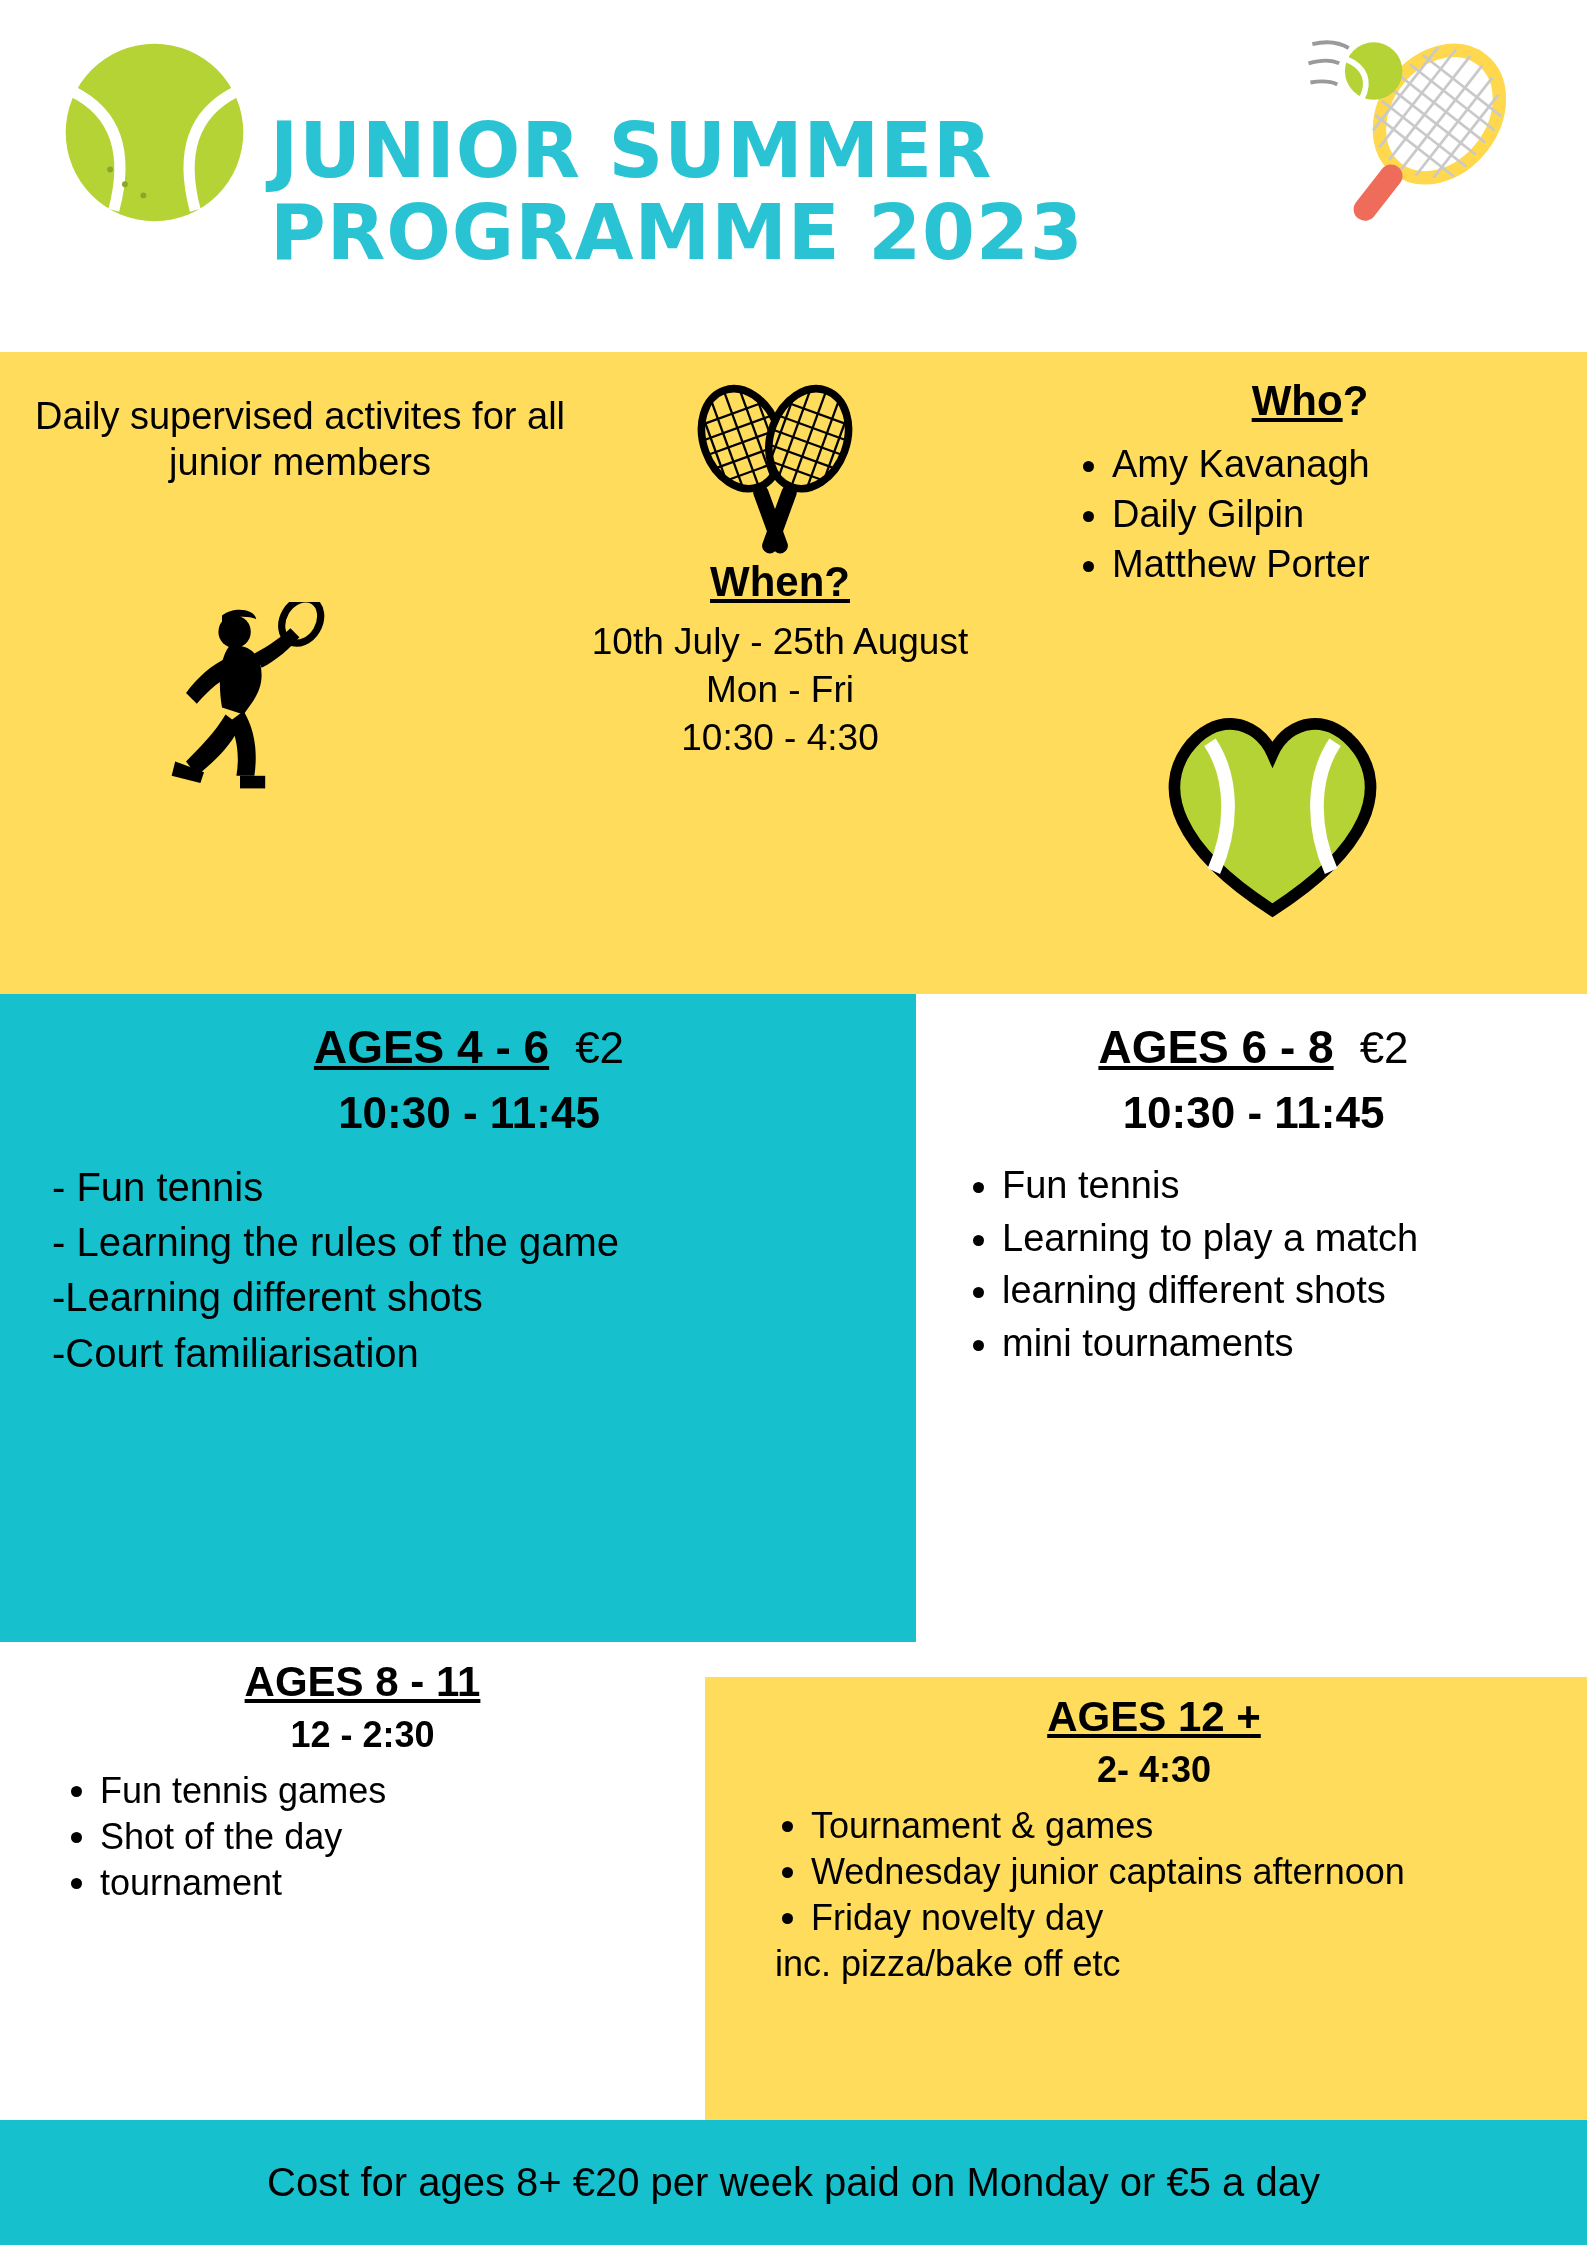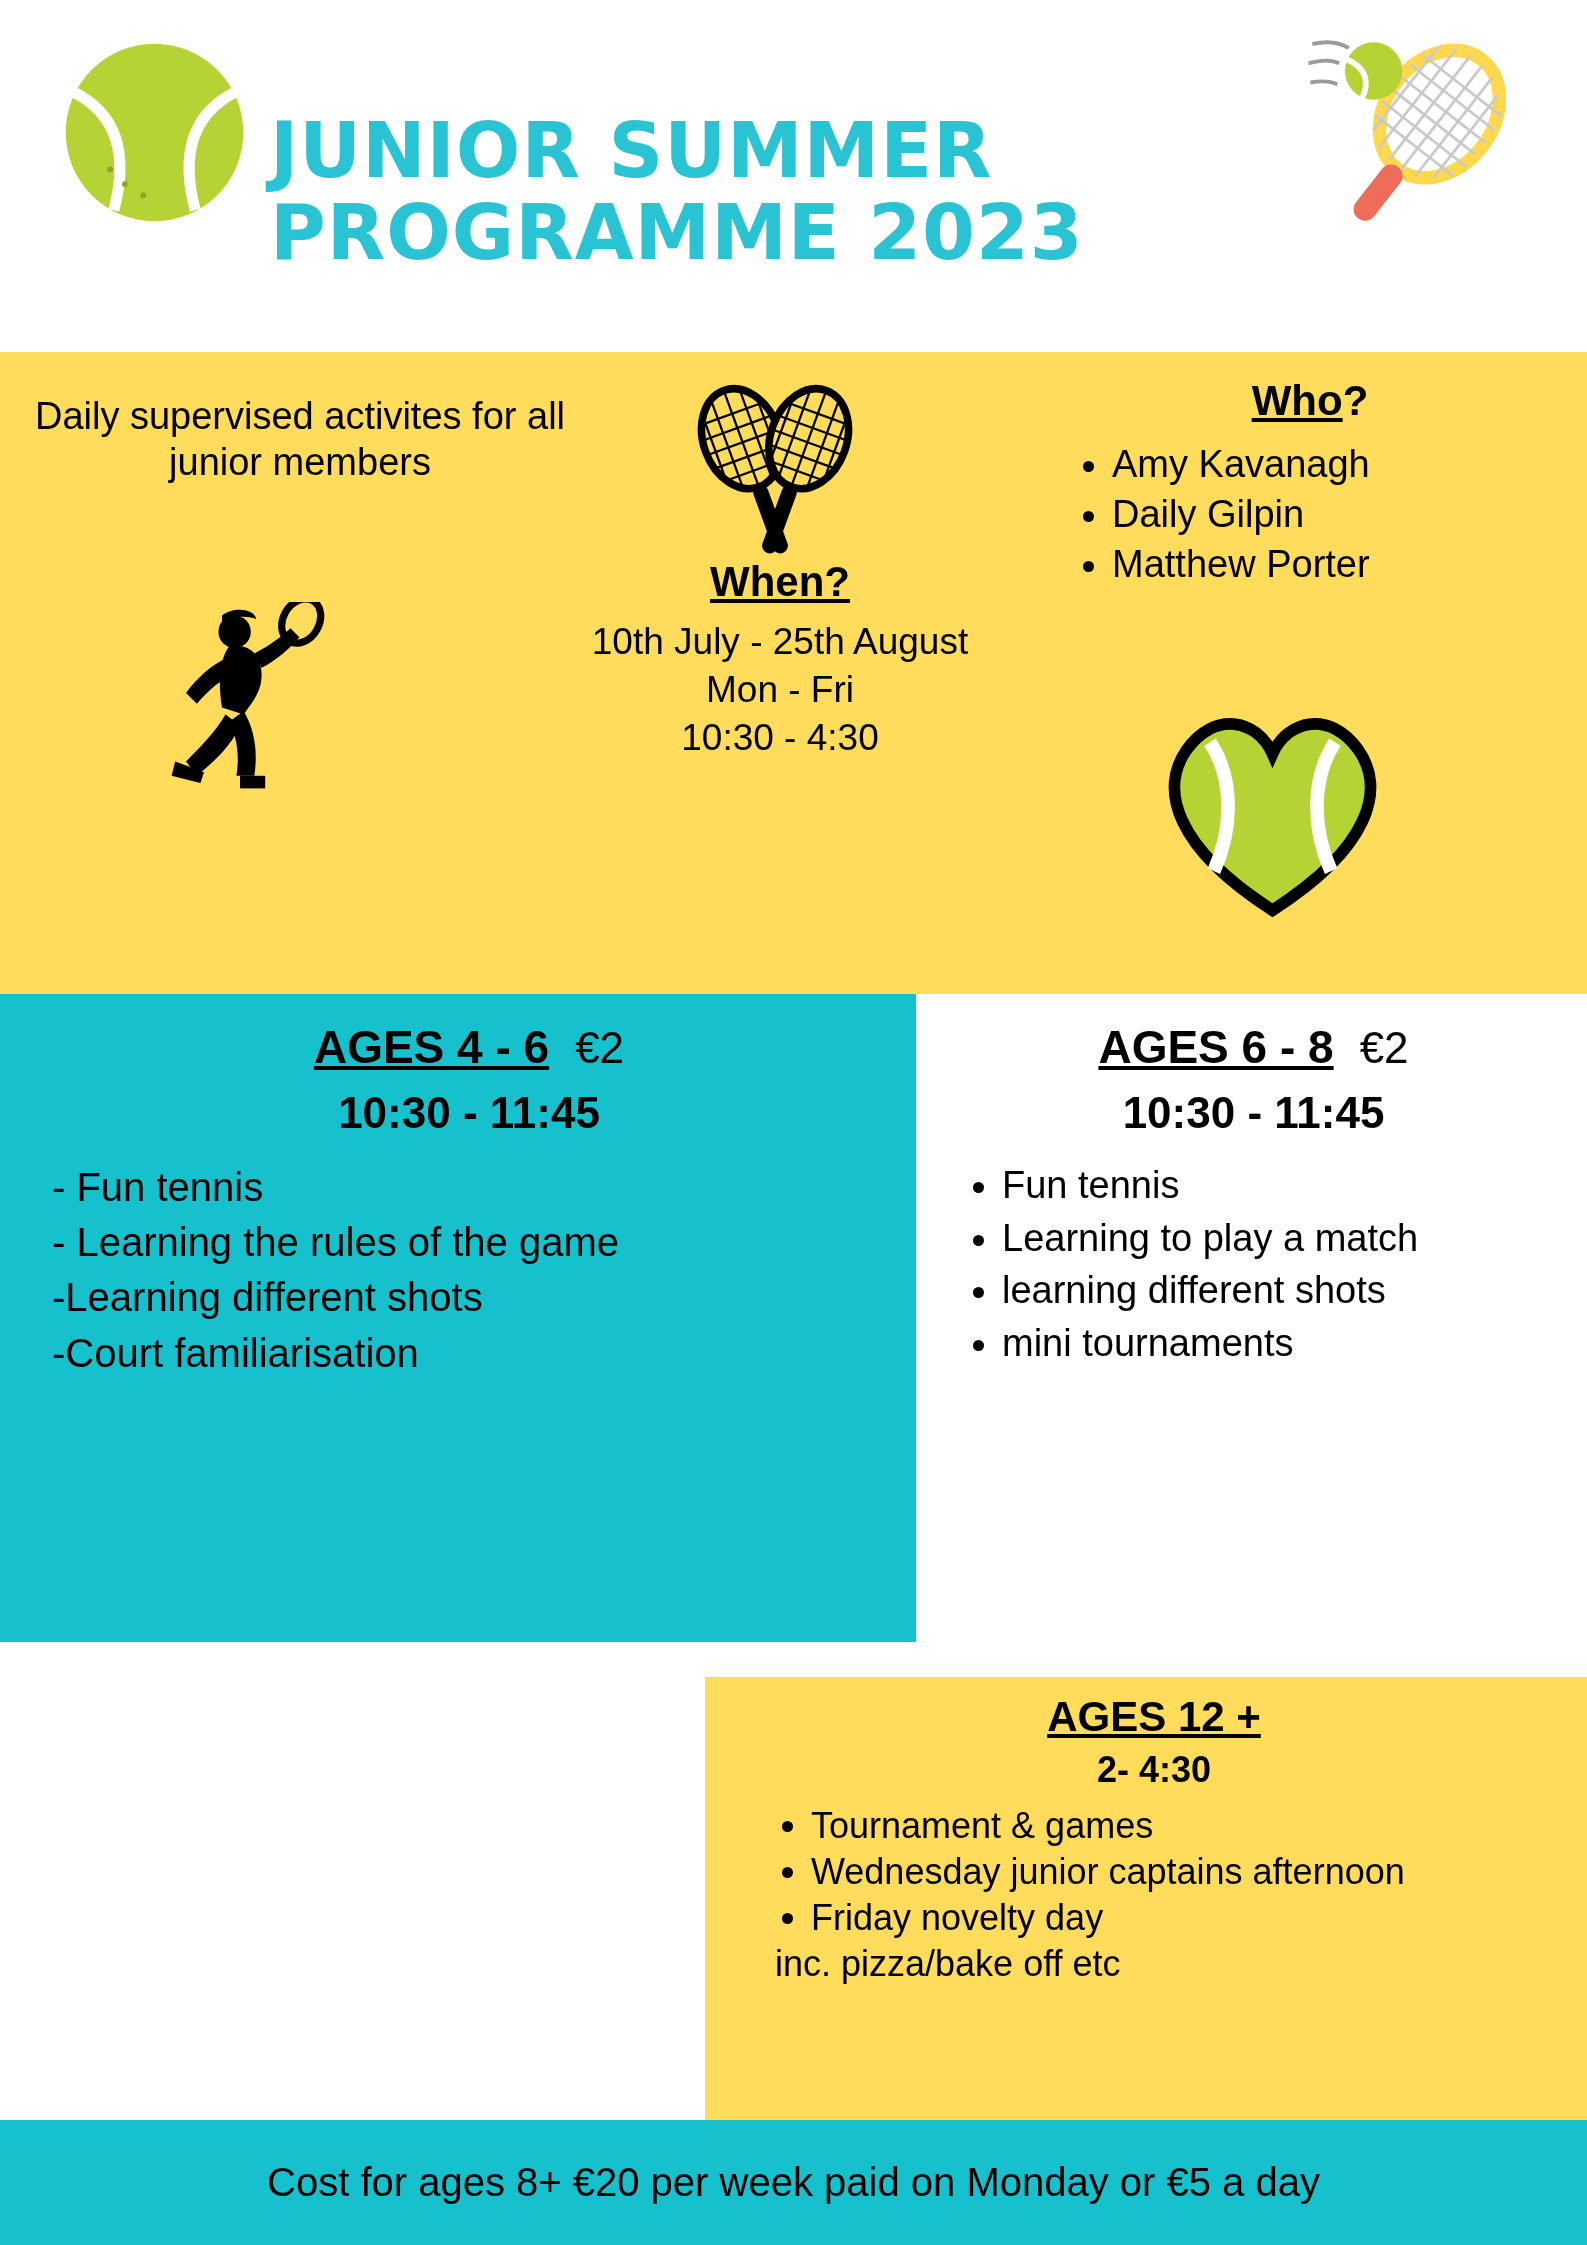--- a/index.html
+++ b/index.html
@@ -418,20 +418,29 @@
       <li>Fun tennis</li>
       <li>Learning to play a match</li>
       <li>learning different shots</li>
       <li>mini tournaments</li>
     </ul>
   </div>
 </div>
 
 <div class="row-bottom">
 
+  <div class="panel-811">
+    <div class="age-title-sm">AGES 8 - 11</div>
+    <div class="age-time-sm">12 - 2:30</div>
+    <ul class="bullet-list-sm">
+      <li>Fun tennis games</li>
+      <li>Shot of the day</li>
+      <li>tournament</li>
+    </ul>
+  </div>
 
   <div class="panel-12">
     <div class="age-title-sm">AGES 12 +</div>
     <div class="age-time-sm">2- 4:30</div>
     <ul class="bullet-list-sm">
       <li>Tournament &amp; games</li>
       <li>Wednesday junior captains afternoon</li>
       <li>Friday novelty day</li>
     </ul>
     <div class="sub-line">inc. pizza/bake off etc</div>

